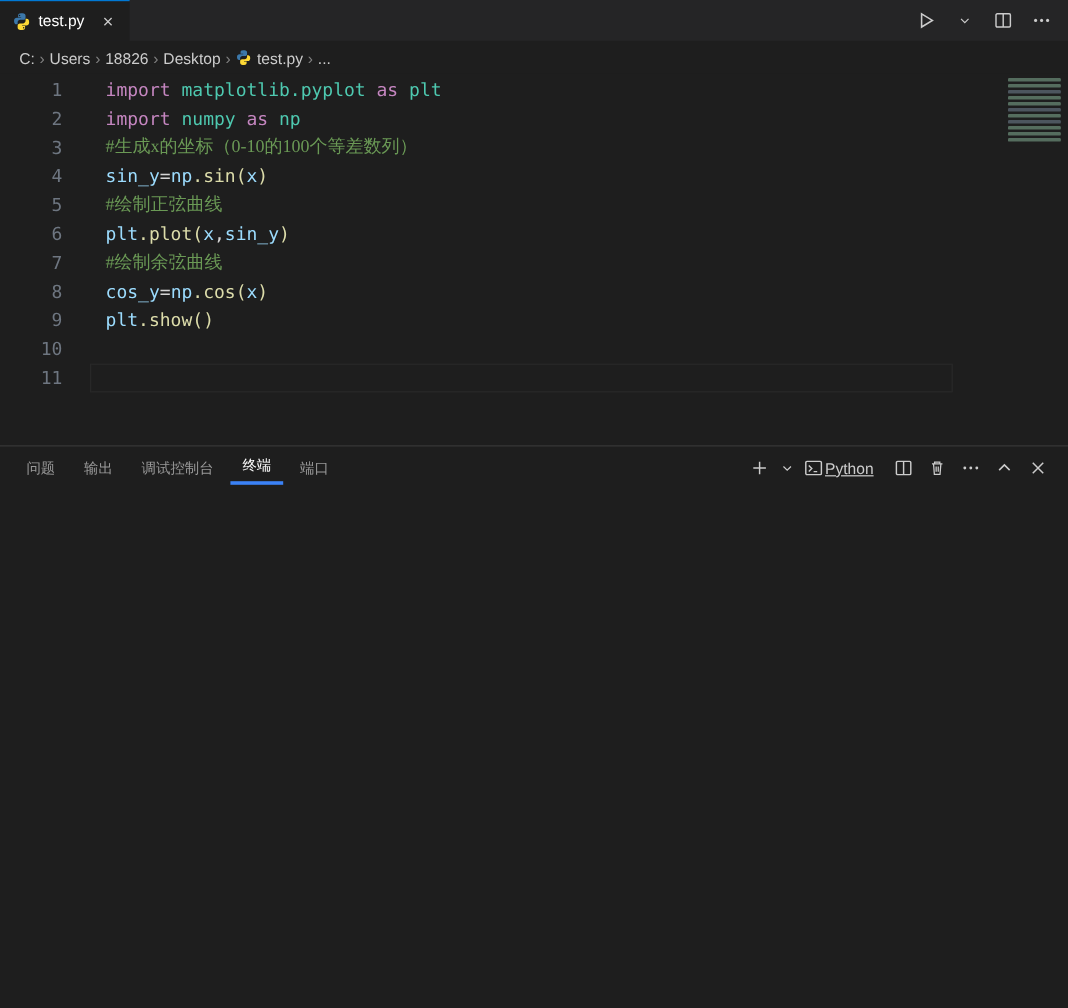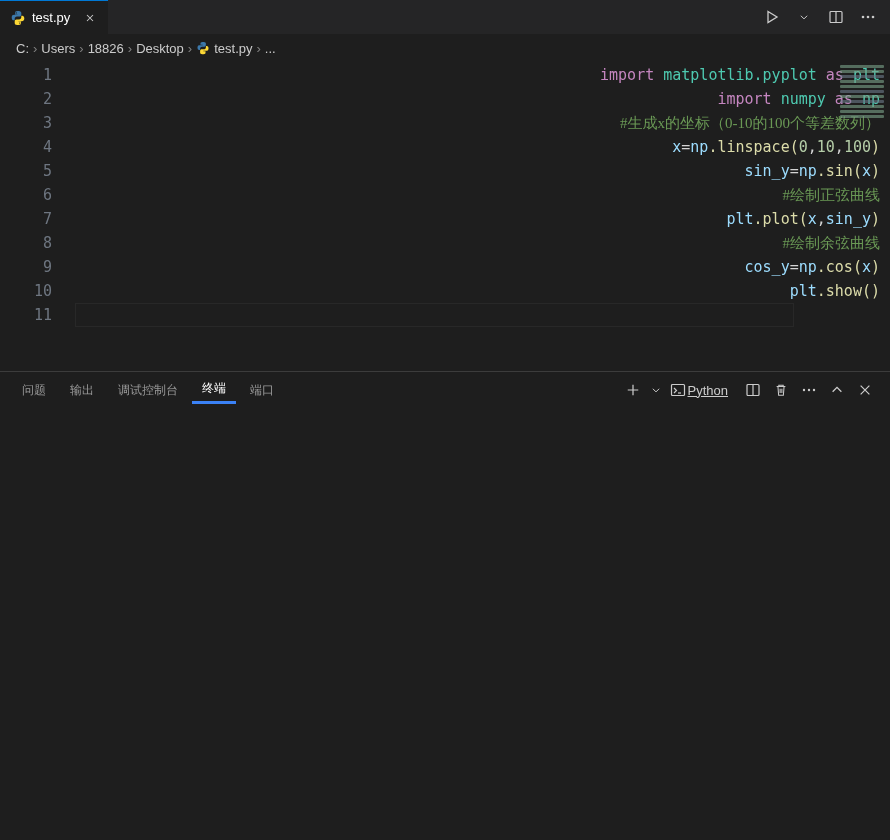--- a/index.html
+++ b/index.html
@@ -59,21 +59,21 @@
     font-family: Consolas, monospace;
     font-size: 15px;
     line-height: 24px;
   }
   .gutter {
     position:absolute; left:0; top:2px; width:70px; text-align:right;
     color:#6e7681; padding-right:18px;
   }
   .gutter-line{ height:24px;}
   .lines {
-    position:absolute; left:88px; top:2px; right:10px;text-align:right;
+    position:absolute; left:88px; top:2px; right:10px;
   }
   .code-line { height:24px; white-space:pre; }
   .active-line-bg{
     position:absolute; left:75px; right:96px; top:242px; height:24px;
     border:1px solid #282828;
   }
   .minimap{
     position:absolute; top:4px; right:6px; width:44px; height:60px;
     opacity:.6;
   }
@@ -190,21 +190,20 @@
     <div class="gutter-line">7</div>
     <div class="gutter-line">8</div>
     <div class="gutter-line">9</div>
     <div class="gutter-line">10</div>
     <div class="gutter-line">11</div>
   </div>
   <div class="lines">
     <div class="code-line"><span class="kw">import</span><span class="mod"> matplotlib.pyplot </span><span class="kw">as</span><span class="mod"> plt</span></div>
     <div class="code-line"><span class="kw">import</span><span class="mod"> numpy </span><span class="kw">as</span><span class="mod"> np</span></div>
     <div class="code-line cmt">#生成x的坐标（0-10的100个等差数列）</div>
-    <div class="code-line"><span class="var">x</span><span class="op">=</span><span class="var">np</span><span class="fn">.linspace(</span><span class="num">0</span><span class="op">,</span><span class="num">10</span><span class="op">,</span><span class="num">100</span><span class="fn">)</span></div>
     <div class="code-line"><span class="var">sin_y</span><span class="op">=</span><span class="var">np</span><span class="fn">.sin(</span><span class="var">x</span><span class="fn">)</span></div>
     <div class="code-line cmt">#绘制正弦曲线</div>
     <div class="code-line"><span class="var">plt</span><span class="fn">.plot(</span><span class="var">x</span><span class="op">,</span><span class="var">sin_y</span><span class="fn">)</span></div>
     <div class="code-line cmt">#绘制余弦曲线</div>
     <div class="code-line"><span class="var">cos_y</span><span class="op">=</span><span class="var">np</span><span class="fn">.cos(</span><span class="var">x</span><span class="fn">)</span></div>
     <div class="code-line"><span class="var">plt</span><span class="fn">.show()</span></div>
   </div>
   <div class="minimap">
     <div class="mm-a"></div>
       <div class="mm-a"></div>

